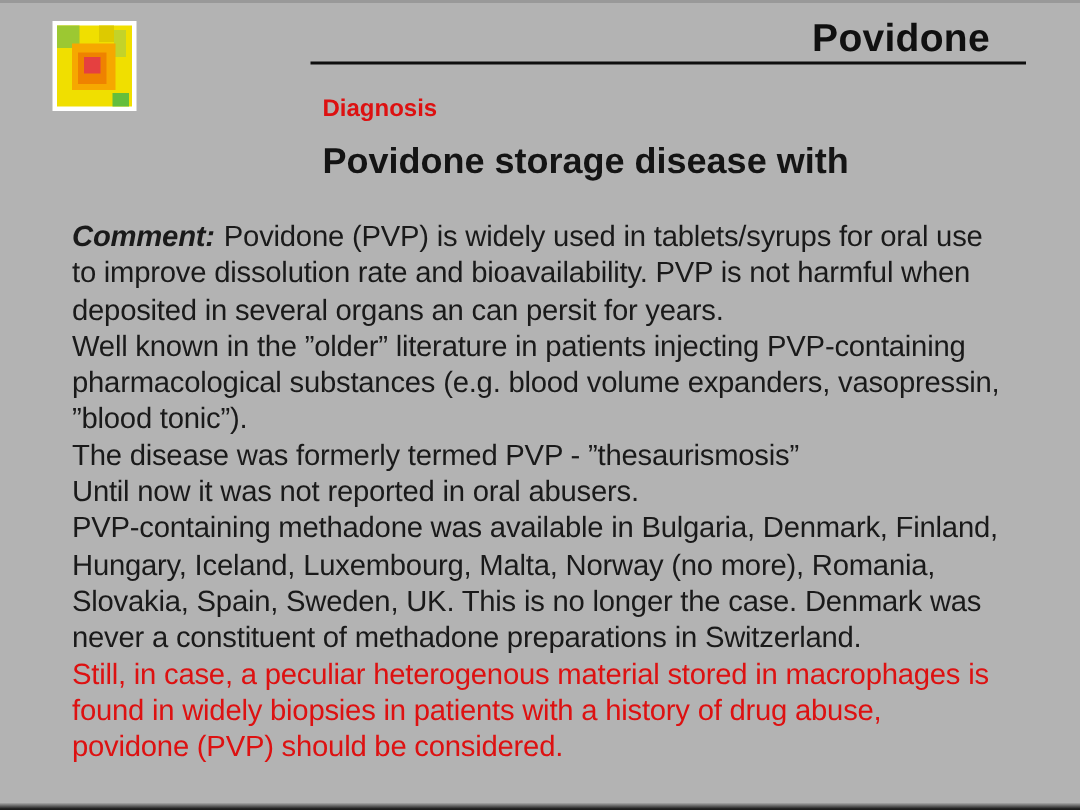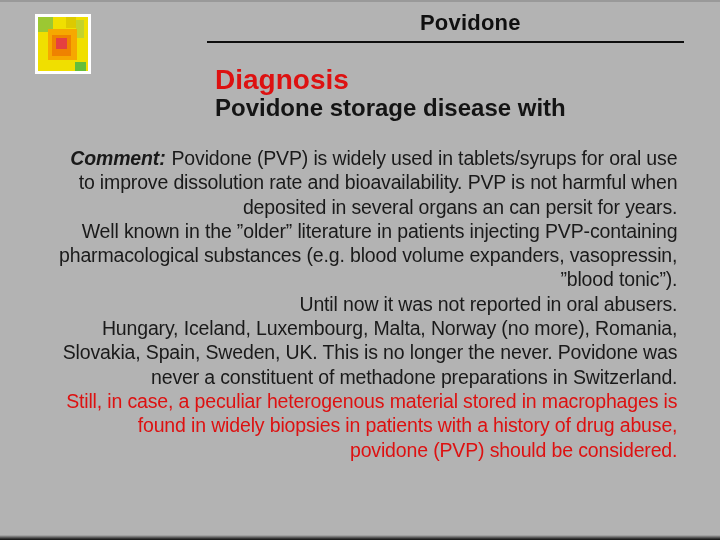--- a/index.html
+++ b/index.html
@@ -23,41 +23,41 @@
   .c-mustard{left:56%;top:0;width:20%;height:20%;}
   .c-yg-right{left:76%;top:6%;width:16%;height:32%;}
   .c-orange{left:20%;top:22%;width:58%;height:58%;}
   .c-orange-dk{left:28%;top:34%;width:38%;height:38%;}
   .c-red{left:36%;top:38%;width:22%;height:22%;}
   .c-green-br{left:74%;top:84%;width:22%;height:16%;}
 
   
   .title{
     position:absolute;left:420px;top:10px;width:240px;
-    text-align:left;font-size:22px;font-weight:bold;color:#101010;
+    text-align:right;font-size:26px;font-weight:bold;color:#101010;
     letter-spacing:0.2px;
   }
   .rule{position:absolute;left:207px;top:41px;width:477px;height:2px;background:#0e0e0e;}
 
   
   .diagnosis-label{
     position:absolute;left:215px;top:64px;
-    font-size:28px;font-weight:bold;color:var(--red,#dd1111);
+    font-size:16px;font-weight:bold;color:var(--red,#dd1111);
   }
   .diagnosis-sub{
     position:absolute;left:215px;top:95px;
     font-size:24px;font-weight:bold;color:#141414;line-height:25px;
     white-space:nowrap;
   }
 
   
   .body-text{
-    position:absolute;left:59px;top:146px;
+    position:absolute;left:48px;top:146px;
     font-size:19.5px;line-height:24.3px;color:var(--text,#1a1a1a);
-    letter-spacing:-0.15px;white-space:nowrap;text-align:right;
+    letter-spacing:-0.15px;white-space:nowrap;
   }
   .body-text .line{white-space:nowrap;}
   .body-text .red{color:var(--red,#dd1111);}
   .comment-prefix{font-weight:bold;font-style:italic;margin-right:6px;}
 </style>
 </head>
 <body>
 
 <div class="slide">
   <div class="top-edge"></div>
@@ -85,23 +85,25 @@
 
   <div class="body-text">
     <div class="line">
       <span class="comment-prefix">Comment:</span><span>Povidone (PVP) is widely used in tablets/syrups for oral use</span>
     </div>
     <div class="line">to improve dissolution rate and bioavailability. PVP is not harmful when</div>
     <div class="line">deposited in several organs an can persit for years.</div>
     <div class="line">Well known in the ”older” literature in patients injecting PVP-containing</div>
     <div class="line">pharmacological substances (e.g. blood volume expanders, vasopressin,</div>
     <div class="line">”blood tonic”).</div>
+    <div class="line">The disease was formerly termed PVP - ”thesaurismosis”</div>
     <div class="line">Until now it was not reported in oral abusers.</div>
+    <div class="line">PVP-containing methadone was available in Bulgaria, Denmark, Finland,</div>
     <div class="line">Hungary, Iceland, Luxembourg, Malta, Norway (no more), Romania,</div>
-    <div class="line">Slovakia, Spain, Sweden, UK. This is no longer the never. Povidone was</div>
+    <div class="line">Slovakia, Spain, Sweden, UK. This is no longer the case. Denmark was</div>
     <div class="line">never a constituent of methadone preparations in Switzerland.</div>
     <div class="line red">Still, in case, a peculiar heterogenous material stored in macrophages is</div>
     <div class="line red">found in widely biopsies in patients with a history of drug abuse,</div>
     <div class="line red">povidone (PVP) should be considered.</div>
   </div>
 
   <div class="bottom-edge"></div>
 </div>
 
 </body></html>

